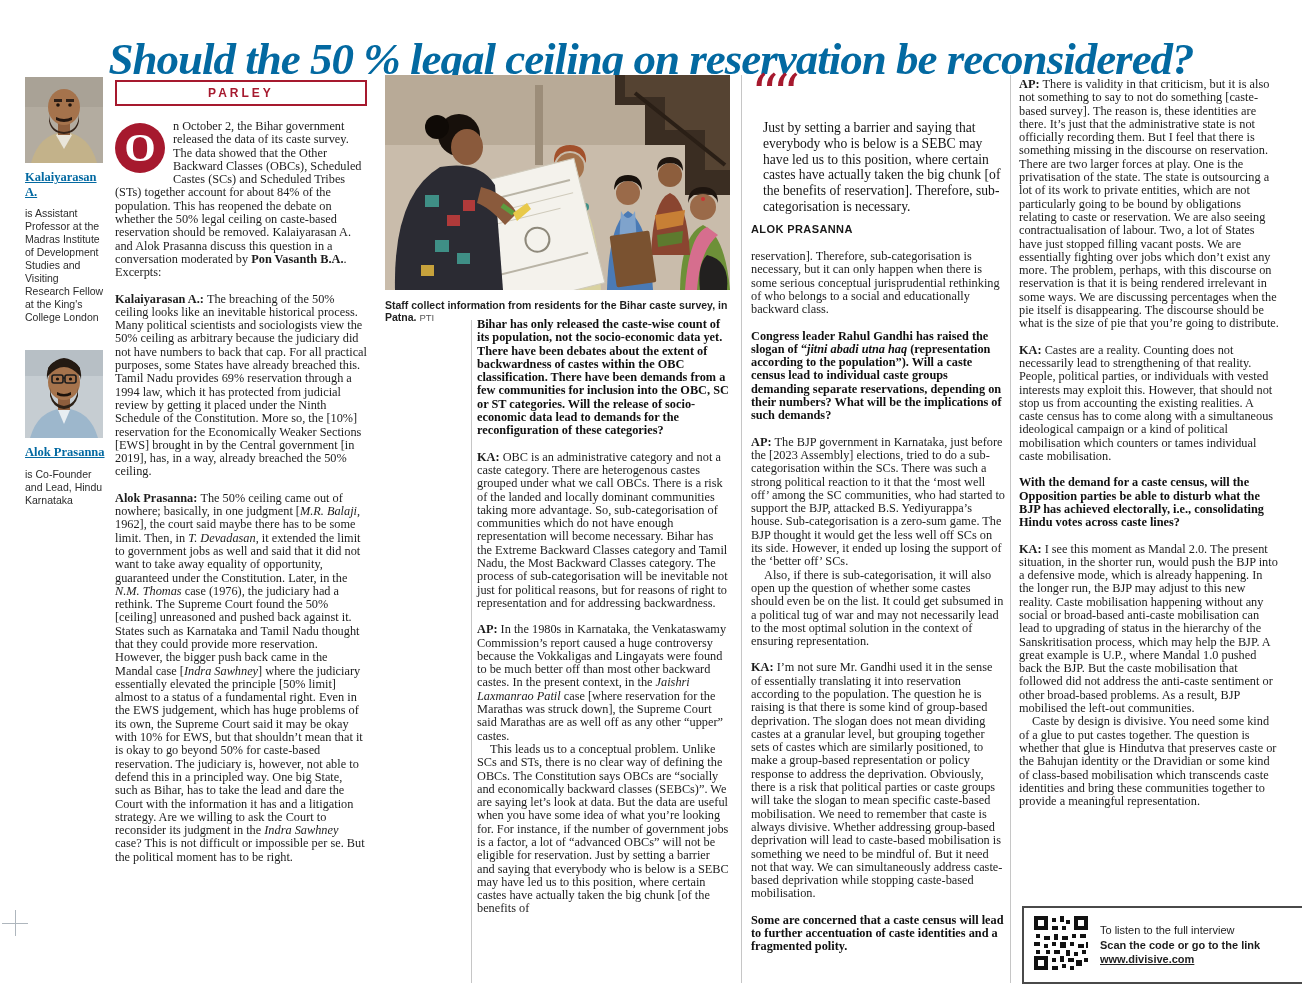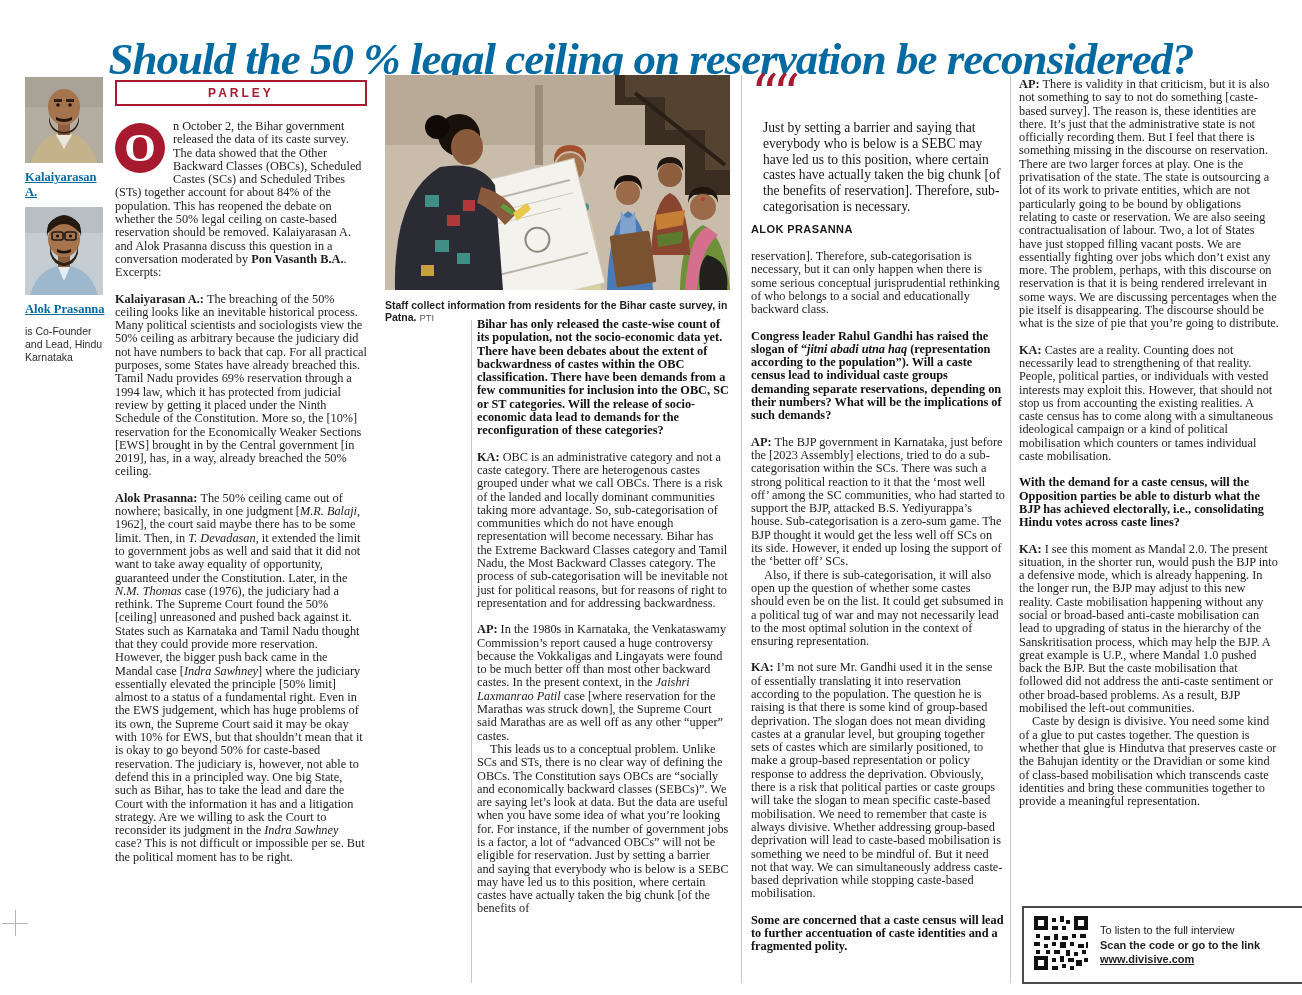--- a/index.html
+++ b/index.html
@@ -93,20 +93,21 @@
         <ellipse cx="39" cy="30" rx="16" ry="18" fill="#a5734c"></ellipse>
         <path d="M24,36 Q24,54 39,55 Q54,54 54,36 L54,44 Q52,56 39,57 Q26,56 24,44 Z" fill="#352318"></path>
         <rect x="29" y="22" width="8" height="3" fill="#2e2018"></rect>
         <rect x="41" y="22" width="8" height="3" fill="#2e2018"></rect>
         <circle cx="33" cy="28" r="1.8" fill="#1d120c"></circle>
         <circle cx="45" cy="28" r="1.8" fill="#1d120c"></circle>
         <path d="M31,40 Q39,44 47,40 L47,43 Q39,47 31,43 Z" fill="#241710"></path>
       </svg>
     </span>
     <div class="bio-name">Kalaiyarasan A.</div>
+    <p class="bio-text">is Assistant Professor at the Madras Institute of Development Studies and Visiting Research Fellow at the King's College London</p>
     <span>
       <svg width="78" height="88" viewBox="0 0 78 88">
         <rect width="78" height="88" fill="#c6cdd2"></rect>
         <rect x="0" y="0" width="78" height="26" fill="#b7bfc5"></rect>
         <path d="M5,88 Q13,60 39,58 Q65,60 73,88 Z" fill="#9db7cc"></path>
         <path d="M33,60 L39,74 L45,60 Z" fill="#e8eef2"></path>
         <rect x="33" y="48" width="12" height="12" fill="#8d5e3d"></rect>
         <ellipse cx="39" cy="32" rx="16" ry="18" fill="#a5734c"></ellipse>
         <path d="M22,30 Q20,10 39,10 Q58,10 56,30 Q54,16 39,16 Q24,16 22,30 Z" fill="#241a12"></path>
         <path d="M23,26 Q39,8 55,26 L55,18 Q47,8 39,8 Q31,8 23,18 Z" fill="#241a12"></path>

